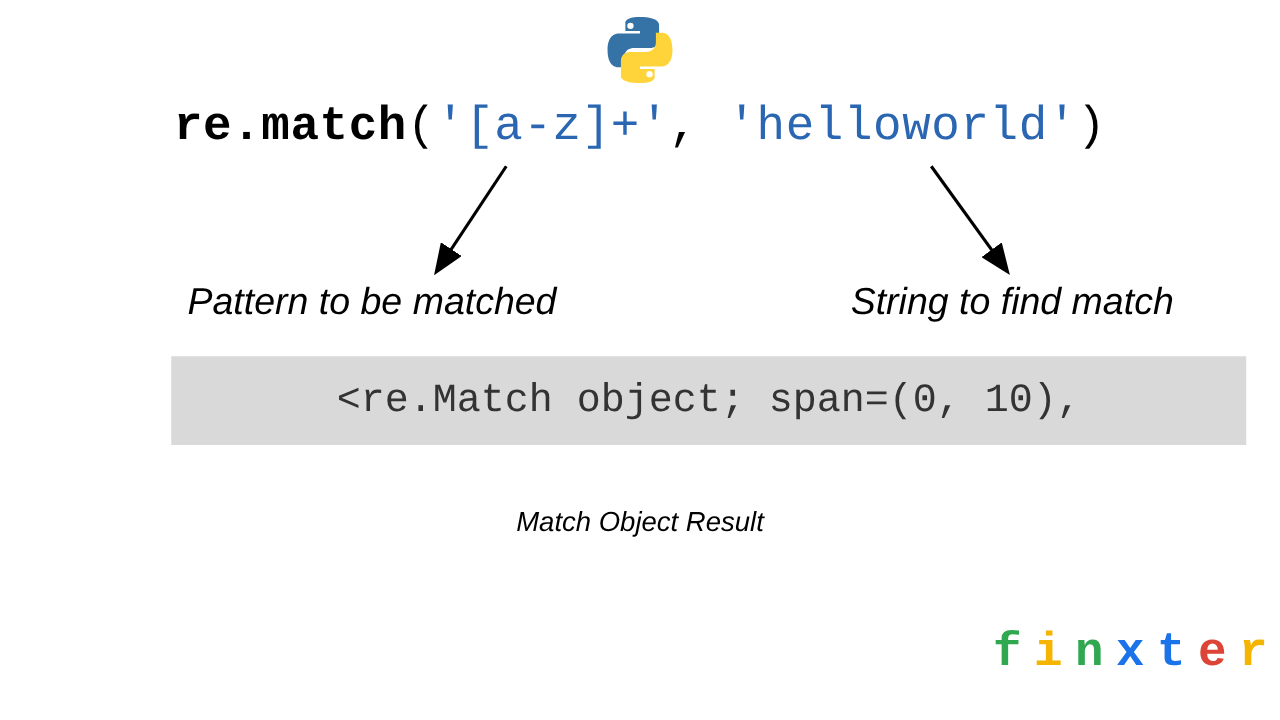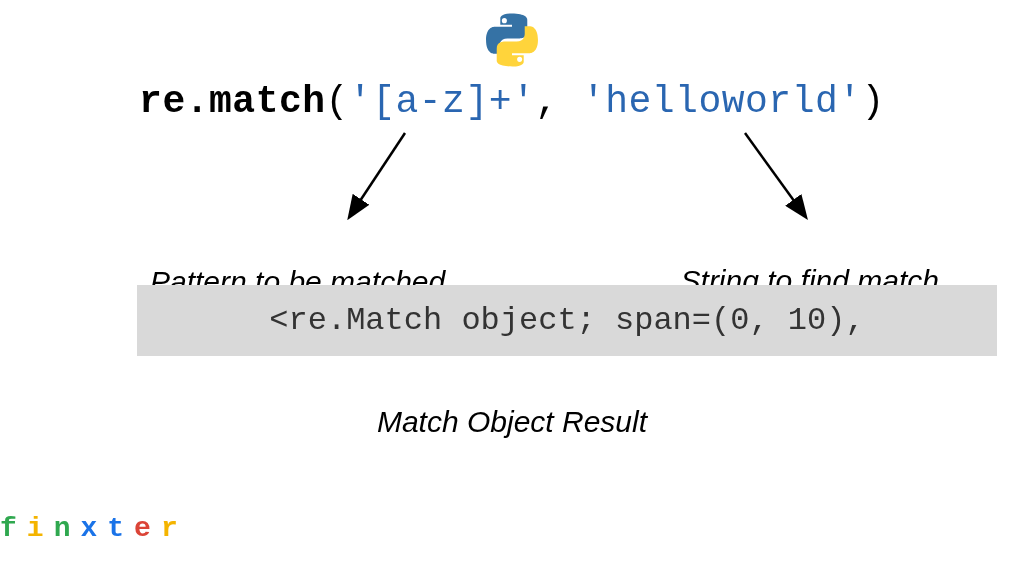--- a/index.html
+++ b/index.html
@@ -46,22 +46,22 @@
   }
   .labels {
     position: absolute;
     top: 225px;
     left: 0;
     width: 1024px;
     font-style: italic;
     font-size: 30px;
     color: #000;
   }
-  .label-left  { position: absolute; left: 150px; margin-top: 40px; }
-  .label-right { position: absolute; right: 85px; margin-top: 39px; }
+  .label-left  { position: absolute; left: 150px; }
+  .label-right { position: absolute; right: 85px; }
   .outputbox {
     position: absolute;
     top: 285px;
     left: 90px;
     width: 844px;
     background: #d9d9d9;
     font-family: "Courier New", Courier, monospace;
     font-size: 32px;
     text-align: center;
     padding: 14px 8px;
@@ -69,31 +69,31 @@
     line-height: 1.35;
     margin-left: 47px;
   }
   .resultcaption {
     position: absolute;
     top: 405px;
     left: 0;
     right: 0;
     text-align: center;
     font-style: italic;
-    font-size: 30px;
+    font-size: 22px;
     color: #000;
   }
   .brand {
     position: absolute;
     bottom: 32px;
     left: 0;
     right: 0;
-    text-align: left;
+    text-align: right;
     font-family: "Courier New", Courier, monospace;
-    font-size: 28px;
+    font-size: 38px;
     font-weight: 700;
     letter-spacing: 10px;
   }
 </style>
 </head>
 <body>
 
 <div class="stage">
 
   <div class="logo">

